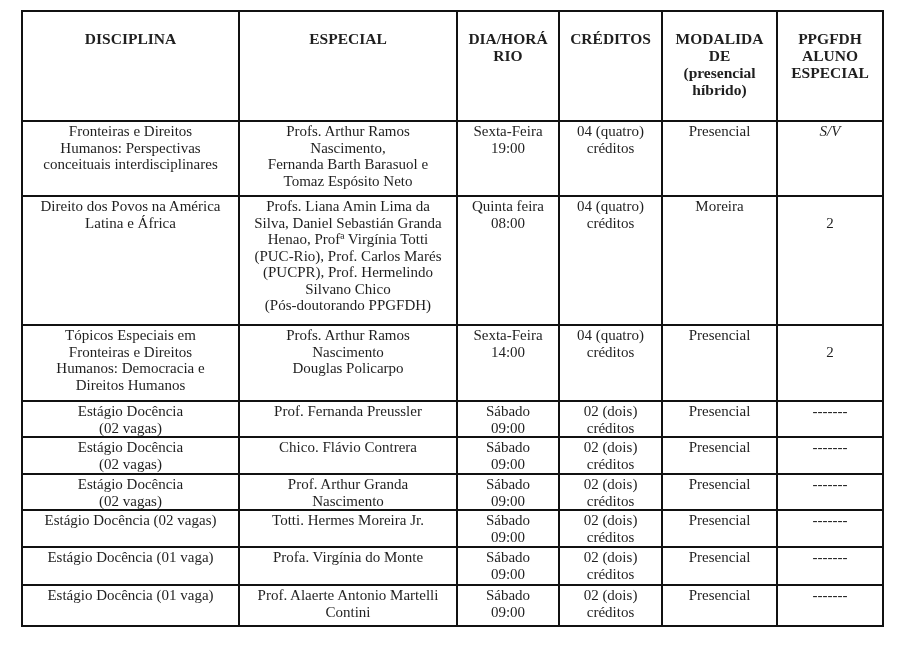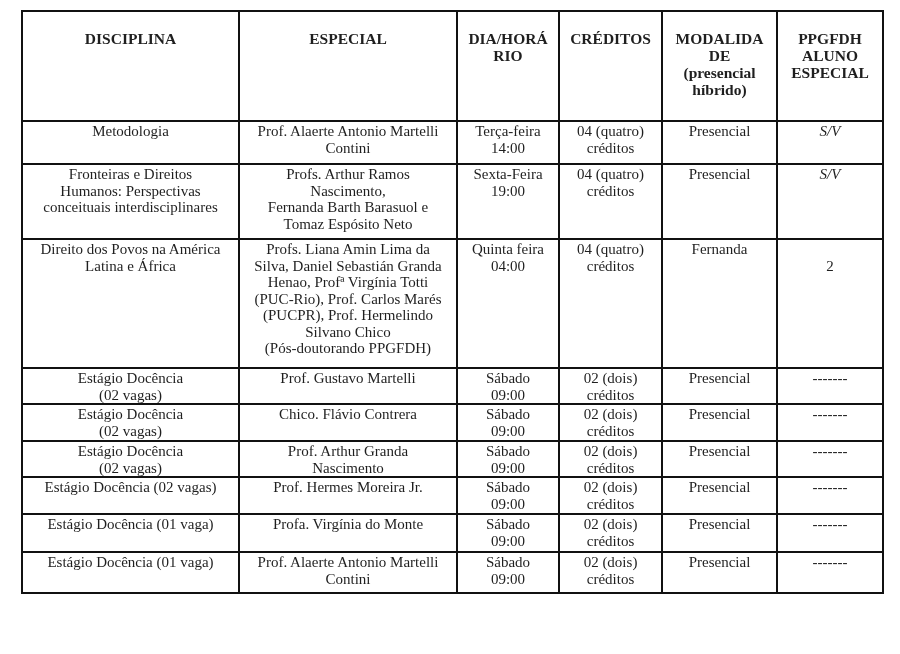--- a/index.html
+++ b/index.html
@@ -70,31 +70,20 @@
         <th>MODALIDA
 DE
 (presencial
 híbrido)</th>
         <th>PPGFDH
 ALUNO
 ESPECIAL</th>
       </tr>
     </thead>
     <tbody>
-        <tr style="height: 43px;">
-          <td>Metodologia</td>
-          <td>Prof. Alaerte Antonio Martelli
-Contini</td>
-          <td>Terça-feira
-14:00</td>
-          <td>04 (quatro)
-créditos</td>
-          <td>Presencial</td>
-          <td class="em">S/V</td>
-        </tr>
         <tr style="height: 75px;">
           <td>Fronteiras e Direitos
 Humanos: Perspectivas
 conceituais interdisciplinares</td>
           <td>Profs. Arthur Ramos
 Nascimento,
 Fernanda Barth Barasuol e
 Tomaz Espósito Neto</td>
           <td>Sexta-Feira
 19:00</td>
@@ -107,31 +96,47 @@
           <td>Direito dos Povos na América
 Latina e África</td>
           <td>Profs. Liana Amin Lima da
 Silva,  Daniel Sebastián Granda
 Henao,  Profª Virgínia Totti
 (PUC-Rio), Prof. Carlos Marés
 (PUCPR), Prof. Hermelindo
 Silvano Chico
 (Pós-doutorando PPGFDH)</td>
           <td>Quinta feira
-04:00</td>
+08:00</td>
           <td>04 (quatro)
 créditos</td>
-          <td>Fernanda</td>
+          <td>Moreira</td>
+          <td>
+2</td>
+        </tr>
+        <tr style="height: 76px;">
+          <td>Tópicos Especiais em
+Fronteiras e Direitos
+Humanos: Democracia e
+Direitos Humanos</td>
+          <td>Profs. Arthur Ramos
+Nascimento
+Douglas Policarpo</td>
+          <td>Sexta-Feira
+14:00</td>
+          <td>04 (quatro)
+créditos</td>
+          <td>Presencial</td>
           <td>
 2</td>
         </tr>
         <tr style="height: 36px;">
           <td>Estágio Docência
 (02 vagas)</td>
-          <td>Prof. Gustavo Martelli</td>
+          <td>Prof. Fernanda Preussler</td>
           <td>Sábado
 09:00</td>
           <td>02 (dois)
 créditos</td>
           <td>Presencial</td>
           <td>-------</td>
         </tr>
         <tr style="height: 37px;">
           <td>Estágio Docência
 (02 vagas)</td>
@@ -150,21 +155,21 @@
 Nascimento</td>
           <td>Sábado
 09:00</td>
           <td>02 (dois)
 créditos</td>
           <td>Presencial</td>
           <td>-------</td>
         </tr>
         <tr style="height: 37px;">
           <td>Estágio Docência (02 vagas)</td>
-          <td>Prof. Hermes Moreira Jr.</td>
+          <td>Totti. Hermes Moreira Jr.</td>
           <td>Sábado
 09:00</td>
           <td>02 (dois)
 créditos</td>
           <td>Presencial</td>
           <td>-------</td>
         </tr>
         <tr style="height: 38px;">
           <td>Estágio Docência (01 vaga)</td>
           <td>Profa. Virgínia do Monte</td>

